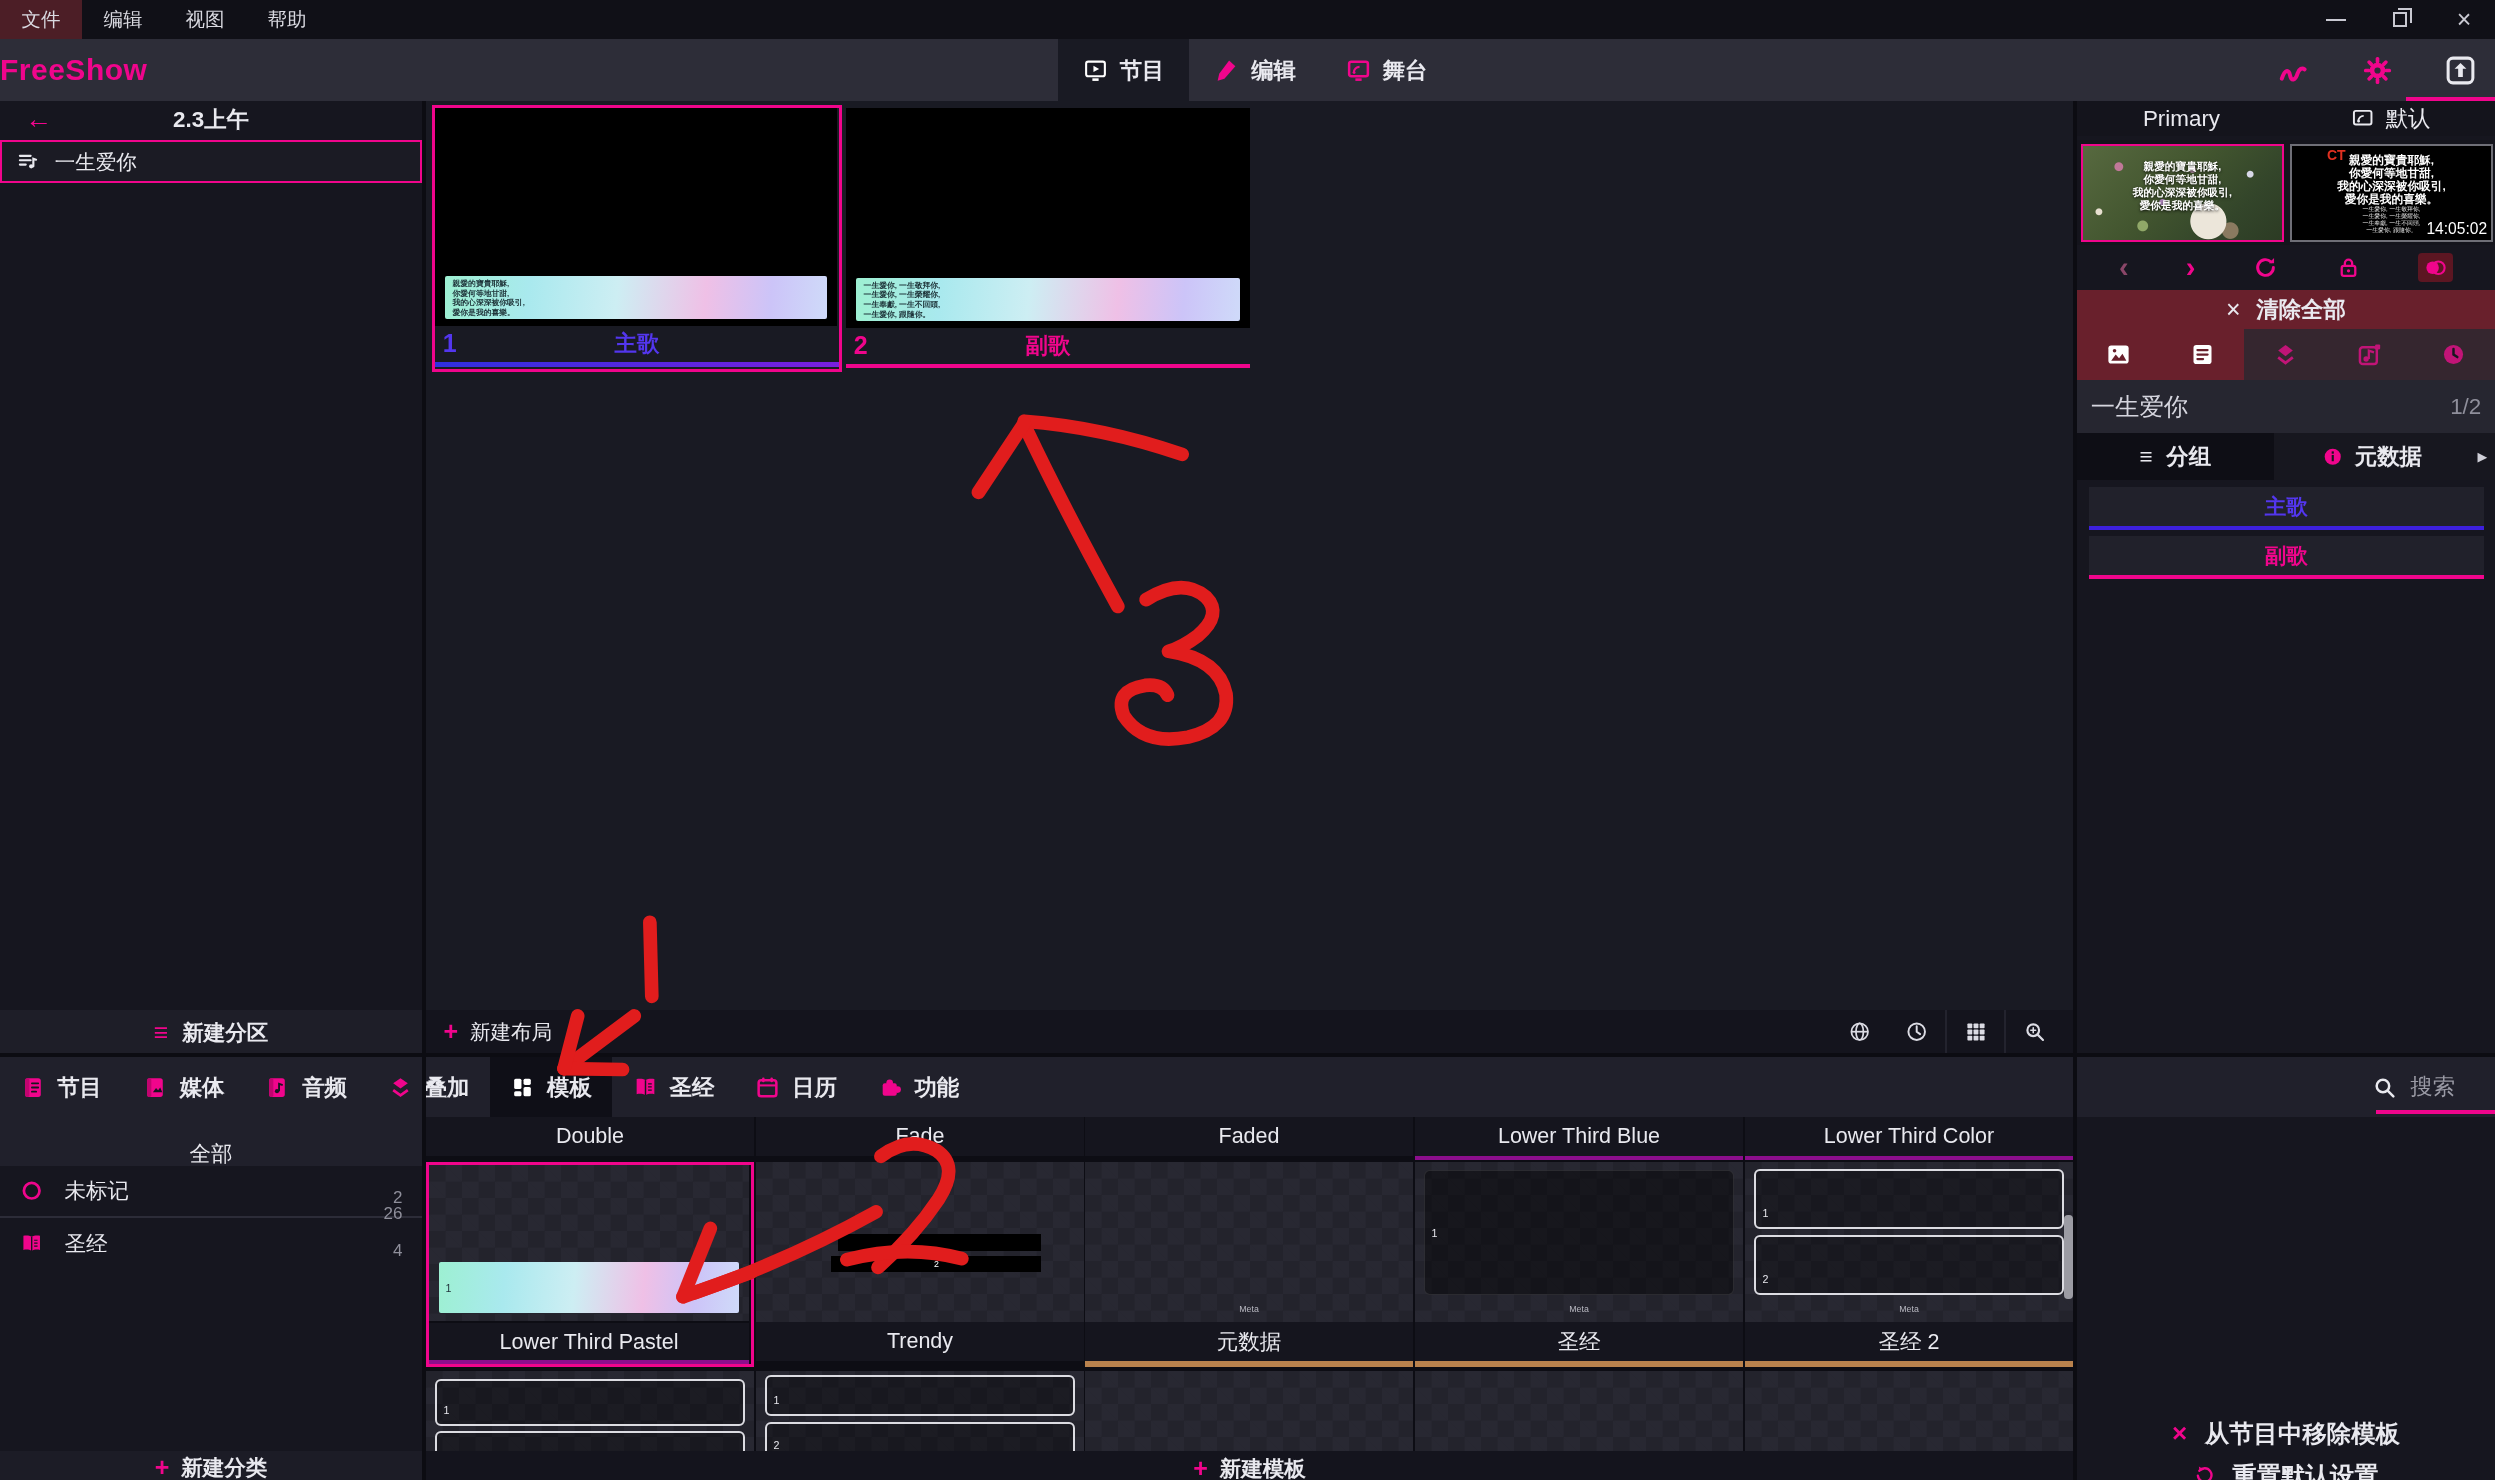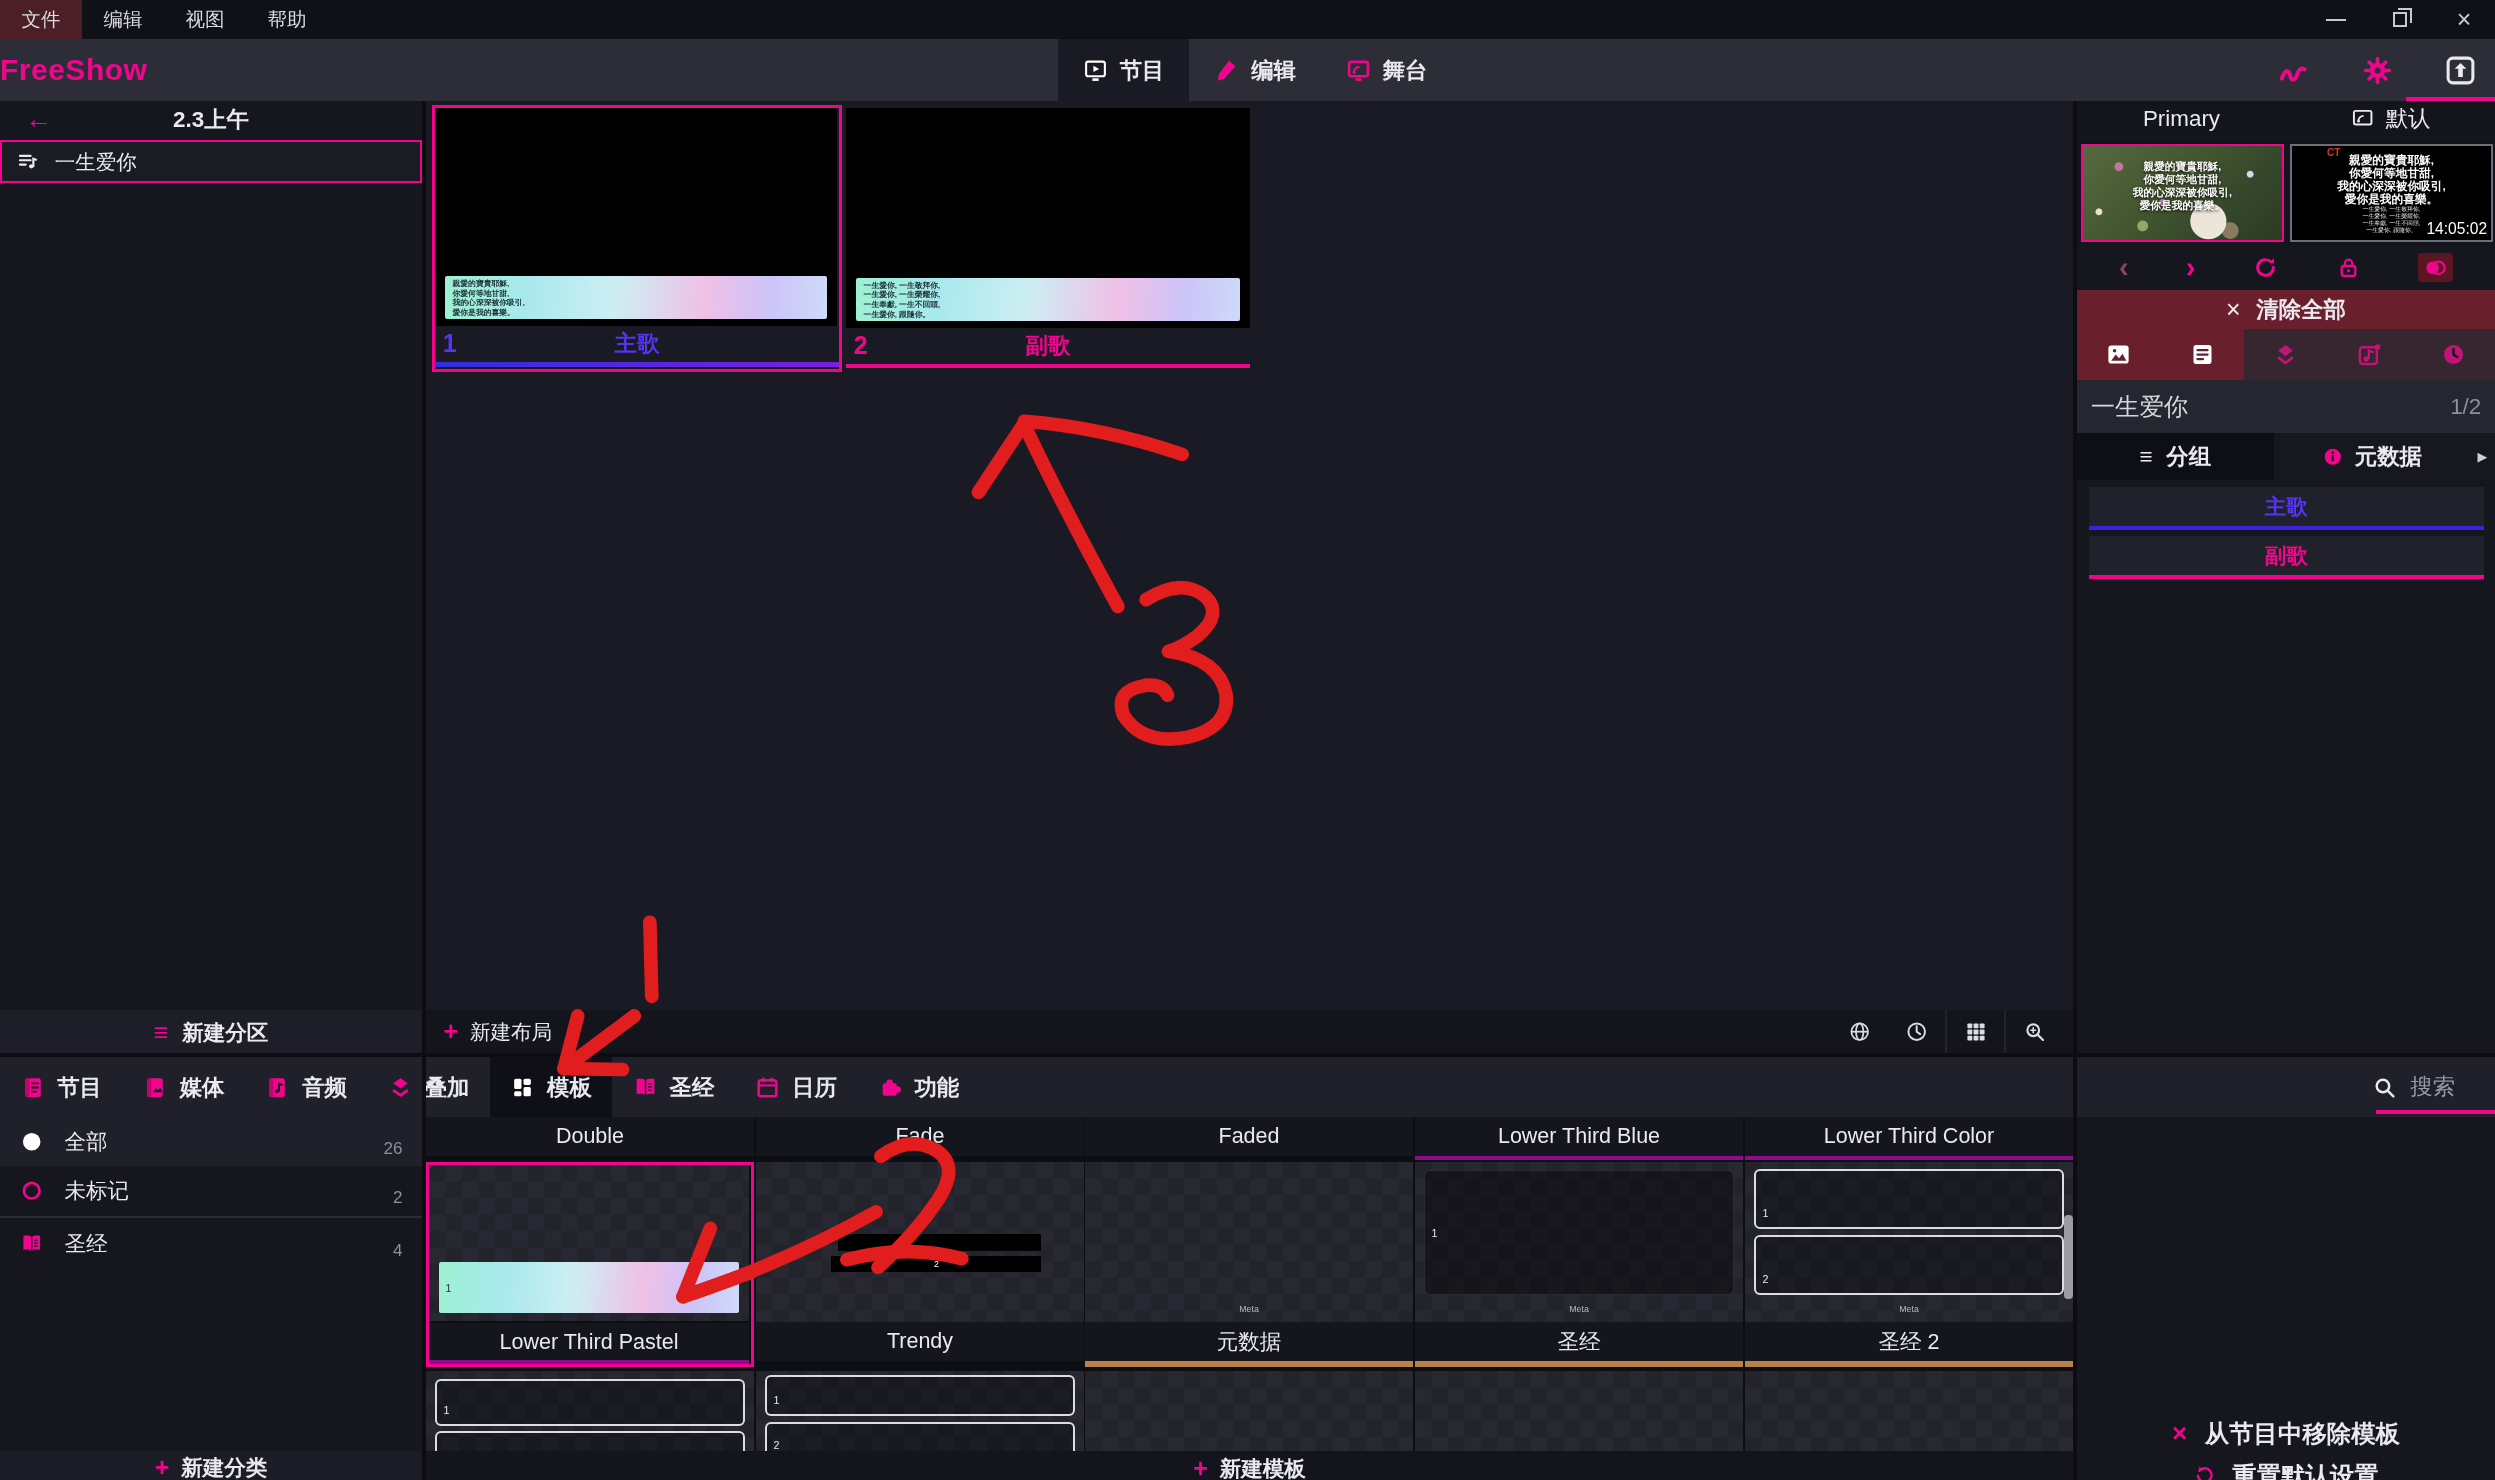--- a/index.html
+++ b/index.html
@@ -101,21 +101,21 @@
     radial-gradient(circle at 74% 90%, #8a7a60 0 7.8px, rgba(0,0,0,0) 8.8px),
     radial-gradient(circle at 18% 22%, #c07898 0 3.9px, rgba(0,0,0,0) 4.9px),
     radial-gradient(circle at 84% 30%, #d8d8e8 0 2.9px, rgba(0,0,0,0) 3.9px),
     radial-gradient(circle at 40% 60%, #b890c8 0 2.9px, rgba(0,0,0,0) 3.9px),
     radial-gradient(circle at 8% 70%, #e8e0d0 0 2.9px, rgba(0,0,0,0) 3.9px),
     radial-gradient(circle at 55% 25%, #c8a0b8 0 2.9px, rgba(0,0,0,0) 3.9px),
     radial-gradient(circle at 30% 85%, #90a868 0 4.9px, rgba(0,0,0,0) 5.9px),
     linear-gradient(135deg,#57693f,#42552f 45%,#33452a 75%,#2c3b24);}
   #thumb-live .lyrics{position:absolute;left:0;top:13.7px;width:100%;text-align:center;font-size:10.7px;font-weight:bold;line-height:1.22;color:#fff;text-shadow:0 1px 2.9px rgba(0,0,0,.9);}
   #thumb-monitor{position:absolute;left:213px;top:3.9px;width:203px;height:98px;border:2px solid #6e6e76;background:#000;overflow:hidden;}
-  #thumb-monitor .ct{position:absolute;left:35px;top:1px;font-size:10px;color:#e03020;font-weight:bold;}
+  #thumb-monitor .ct{position:absolute;left:35px;top:1px;font-size:14px;color:#e03020;font-weight:bold;}
   #thumb-monitor .main{position:absolute;left:0;top:6.8px;width:100%;text-align:center;font-size:11.7px;font-weight:bold;line-height:1.13;color:#fff;}
   #thumb-monitor .small{position:absolute;left:0;top:60px;width:100%;text-align:center;font-size:5.9px;line-height:1.2;color:#e8e8e8;}
   #thumb-monitor .time{position:absolute;right:3.9px;bottom:2px;font-size:15.6px;color:#fff;}
   #output-controls{position:absolute;left:0;top:144px;width:418px;height:45px;display:flex;align-items:center;justify-content:space-around;padding:0 13.7px;}
   .oc{color:var(--accent);font-size:29px;font-weight:bold;display:flex;align-items:center;justify-content:center;}
   .oc.dim{color:#8a4668;}
   #toggle-out{width:35px;height:29px;background:#5c1622;border-radius:3.9px;}
   #clear-all-bar{position:absolute;left:0;top:189px;width:418px;height:39px;background:var(--maroon);display:flex;align-items:center;justify-content:center;gap:15.6px;font-size:22.4px;font-weight:bold;}
   #clear-all-bar .x{font-size:25px;font-weight:normal;}
   #clear-tabs{position:absolute;left:0;top:228px;width:418px;height:51px;display:flex;}
@@ -137,21 +137,21 @@
   #drawer-tabbar{position:absolute;left:0;top:0;width:2496px;height:60px;background:#20202b;display:flex;align-items:center;}
   .dtab{height:60px;display:flex;align-items:center;gap:11.7px;padding:0 20.5px;font-size:22.4px;font-weight:bold;color:var(--txt);}
   .dtab.active{background:#0f0f17;}
   #drawer-search{position:absolute;right:0;top:0;height:60px;display:flex;align-items:center;gap:13.7px;padding-right:13.7px;}
   #drawer-search input{width:72px;background:transparent;border:none;outline:none;color:var(--txt);font-size:22.4px;font-family:"Liberation Sans",sans-serif;}
   #drawer-search input::placeholder{color:#9a9aa5;}
   #search-underline{position:absolute;right:0;bottom:2.9px;width:120px;height:3.9px;background:var(--accent);}
 
   #drawer-cats{position:absolute;left:0;top:60px;width:422px;height:363px;background:var(--bg1);}
   .cat-item{height:49px;display:flex;align-items:center;gap:21.5px;padding:0 19.5px;font-size:21.5px;}
-  .cat-item.active{background:#20202b;}
+  .cat-item.active{background:#20202b;flex-direction:column;}
   .cat-count{margin-left:auto;color:var(--dim);font-size:17px;margin-top:15px;}
   .cat-div{height:2px;background:#2c2c38;margin:1px 0;}
   #new-category-bar{position:absolute;left:0;bottom:0;width:422px;height:29px;background:#1c1c26;display:flex;align-items:flex-start;justify-content:center;gap:11.7px;font-size:21.5px;font-weight:bold;padding-top:2px;}
 
   #drawer-templates{position:absolute;left:426px;top:60px;width:1647px;height:363px;background:#0d0d14;}
   .tcol{position:absolute;top:0;width:328px;}
   .thead{position:absolute;top:0;height:39px;width:328px;background:var(--cell);display:flex;align-items:center;justify-content:center;font-size:21.5px;}
   .thead-line{position:absolute;top:39px;height:3.9px;width:328px;}
   .tcard{position:absolute;top:45px;width:328px;height:205px;}
   .tcard.selected{border:3.9px solid var(--accent);}

